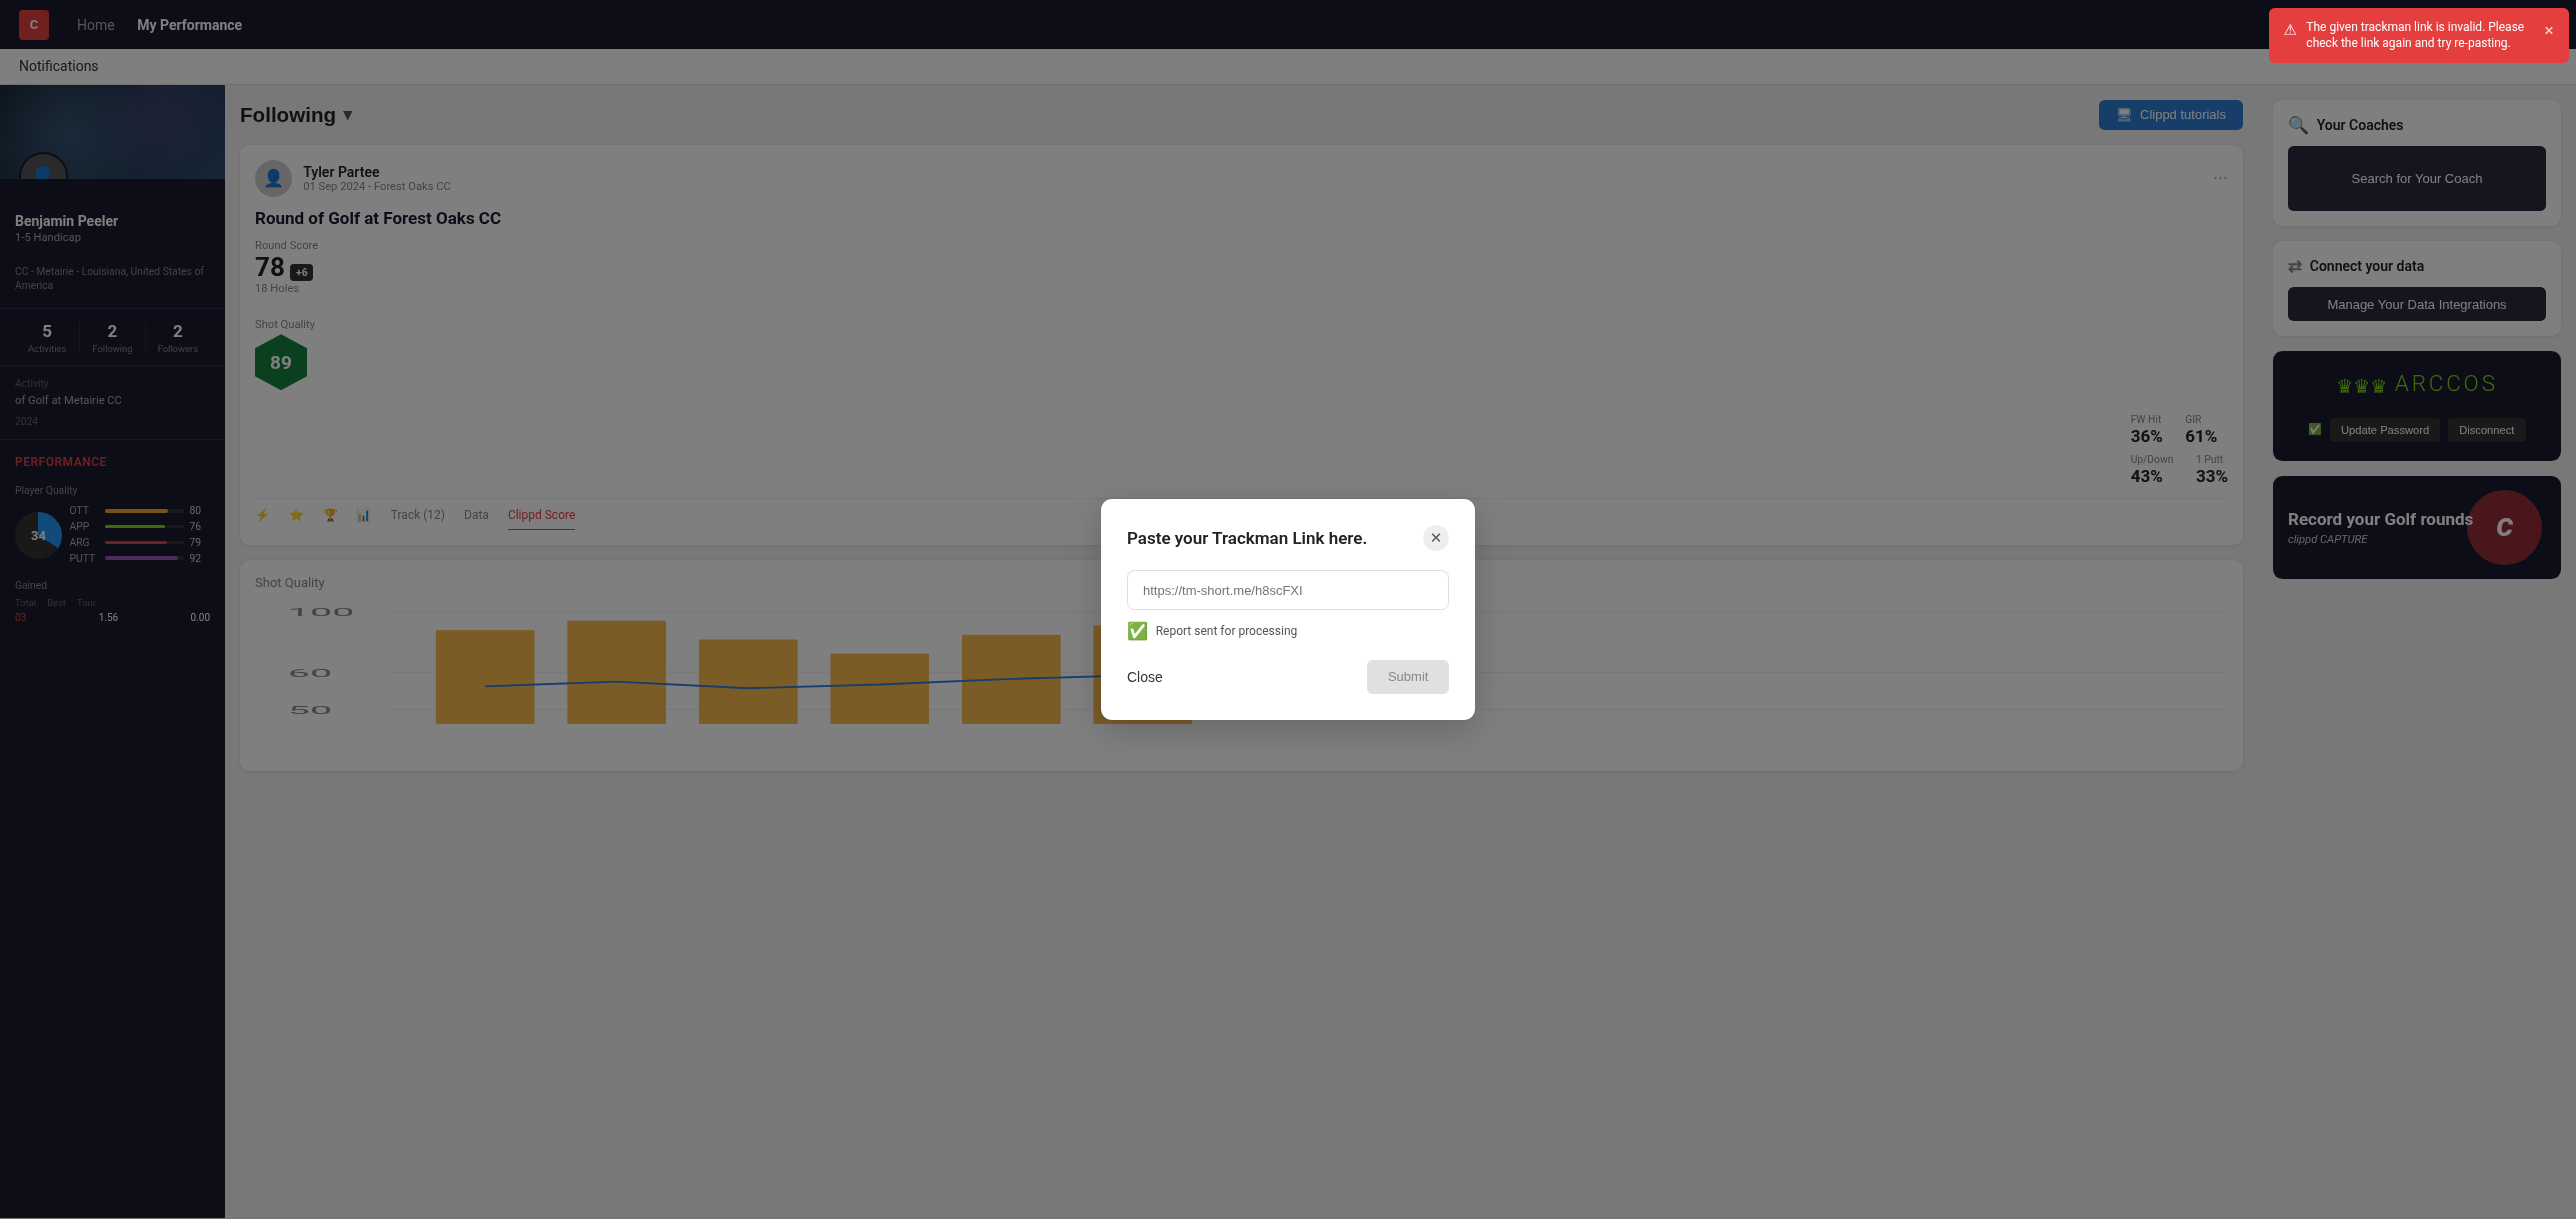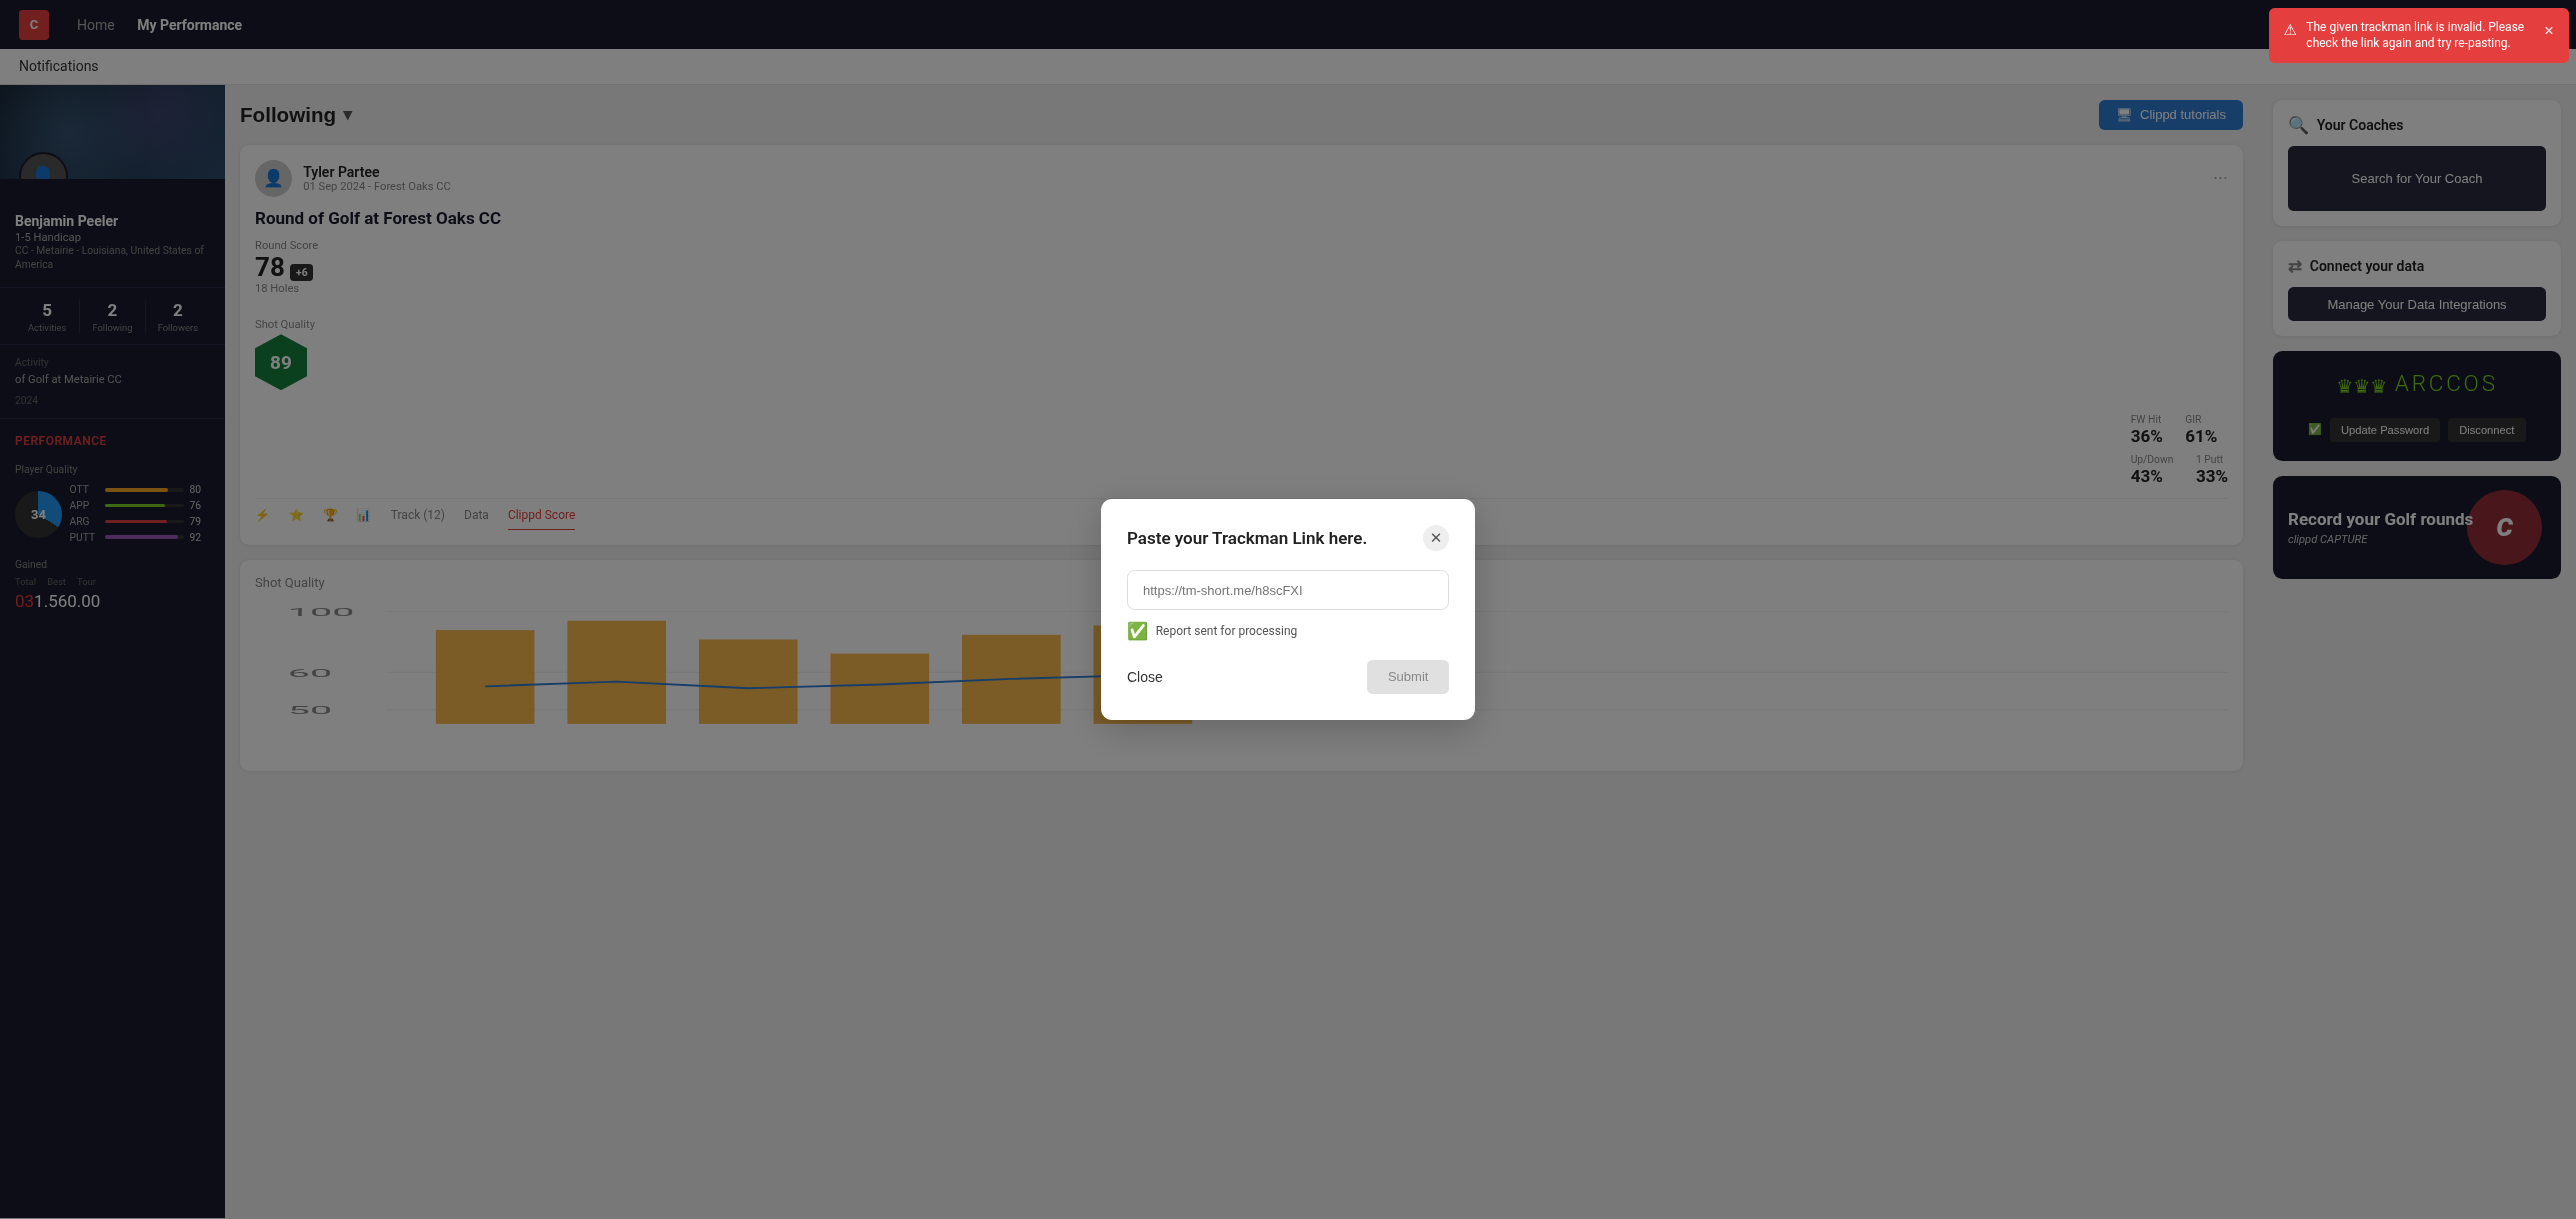--- a/index.html
+++ b/index.html
@@ -159,21 +159,21 @@
       color: white;
     }
     .profile-name {
       font-size: 14px;
       font-weight: 700;
       margin-bottom: 1.9px;
     }
     .profile-handicap {
       font-size: 11.2px;
       color: #aaa;
-      margin-bottom: 0;
+      margin-bottom: 21px;
     }
     .profile-location {
       font-size: 10.3px;
       color: #888;
       line-height: 1.4;
     }
     .sidebar-stats {
       display: flex;
       padding: 11.2px 15px;
       border-top: 0.9px solid #2a2a4a;
@@ -253,21 +253,22 @@
     .perf-bar-ott { background: #f5a623; }
     .perf-bar-app { background: #7ed321; }
     .perf-bar-arg { background: #e53e3e; }
     .perf-bar-putt { background: #9b59b6; }
     .perf-val { width: 20.6px; color: #ccc; font-size: 10.3px; }
     .gained-section { margin-top: 11.2px; }
     .gained-header { font-size: 10.3px; color: #888; margin-bottom: 5.6px; margin-top: 9px; }
     .gained-sub { display: flex; gap: 11.2px; font-size: 9.4px; color: #666; margin-bottom: 3.7px; }
     .gained-row {
       display: flex;
-      font-size: 17px;
+      justify-content: space-between;
+      font-size: 10px;
       margin-bottom: 9px;
     }
     .gained-total { color: #e53e3e; }
 
     
     .center-content {
       flex: 1;
       background: #f0f0f0;
       overflow-y: auto;
       padding: 15px;

